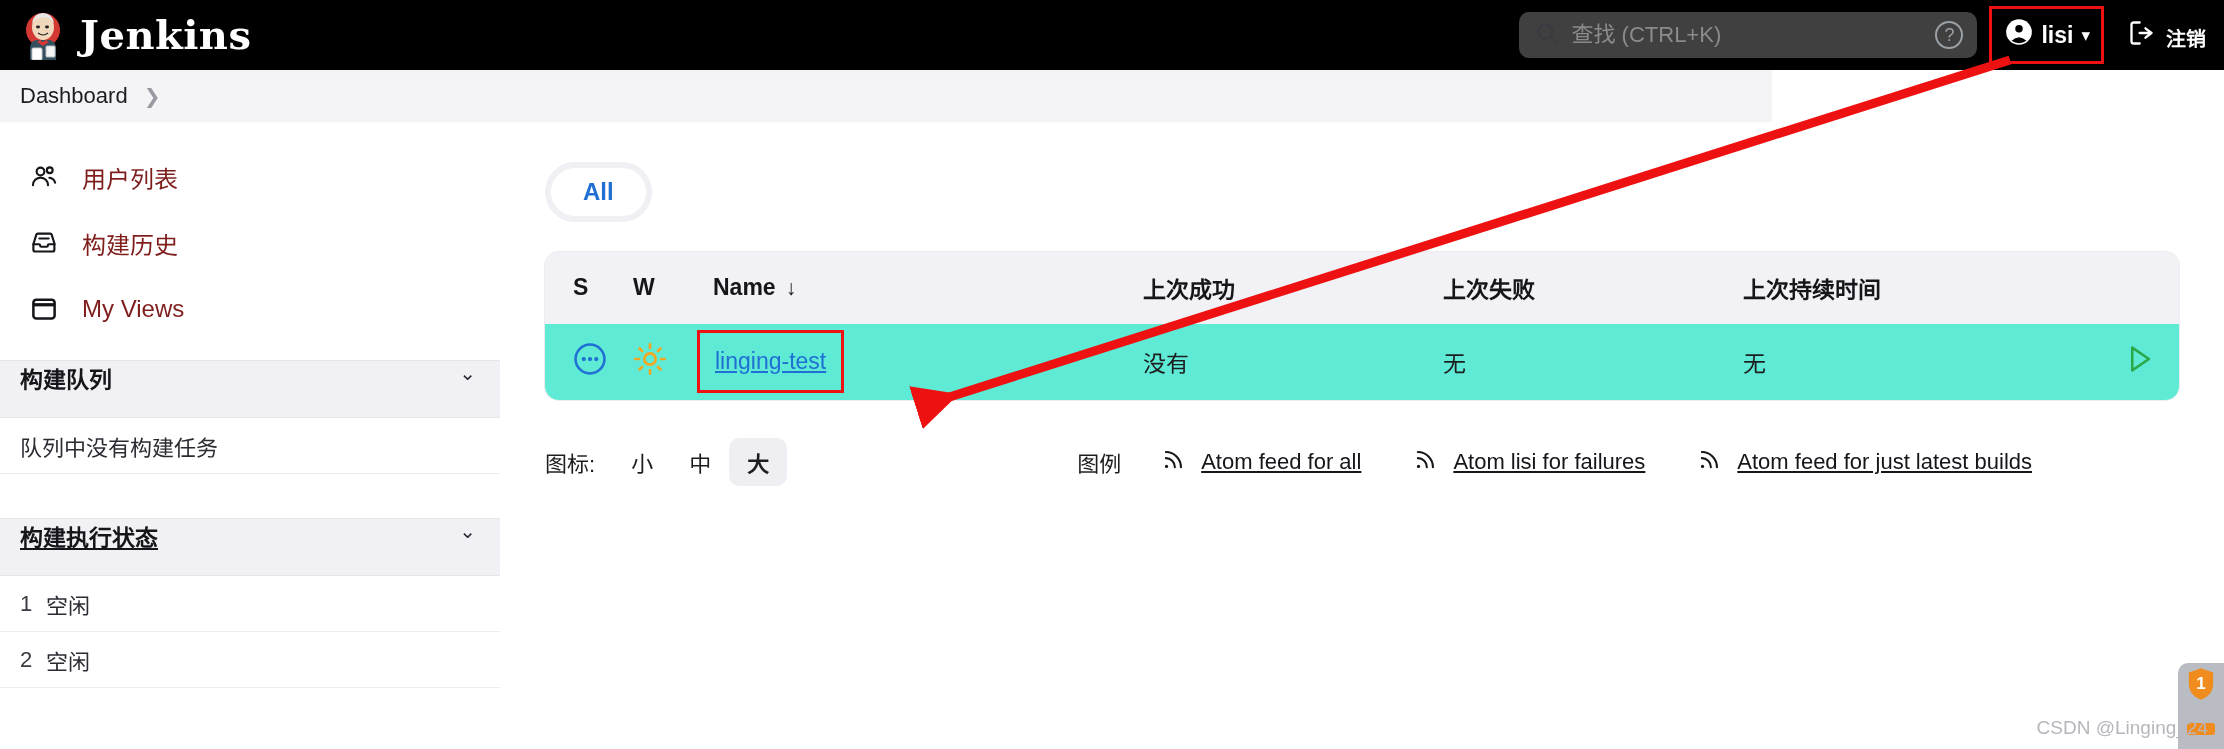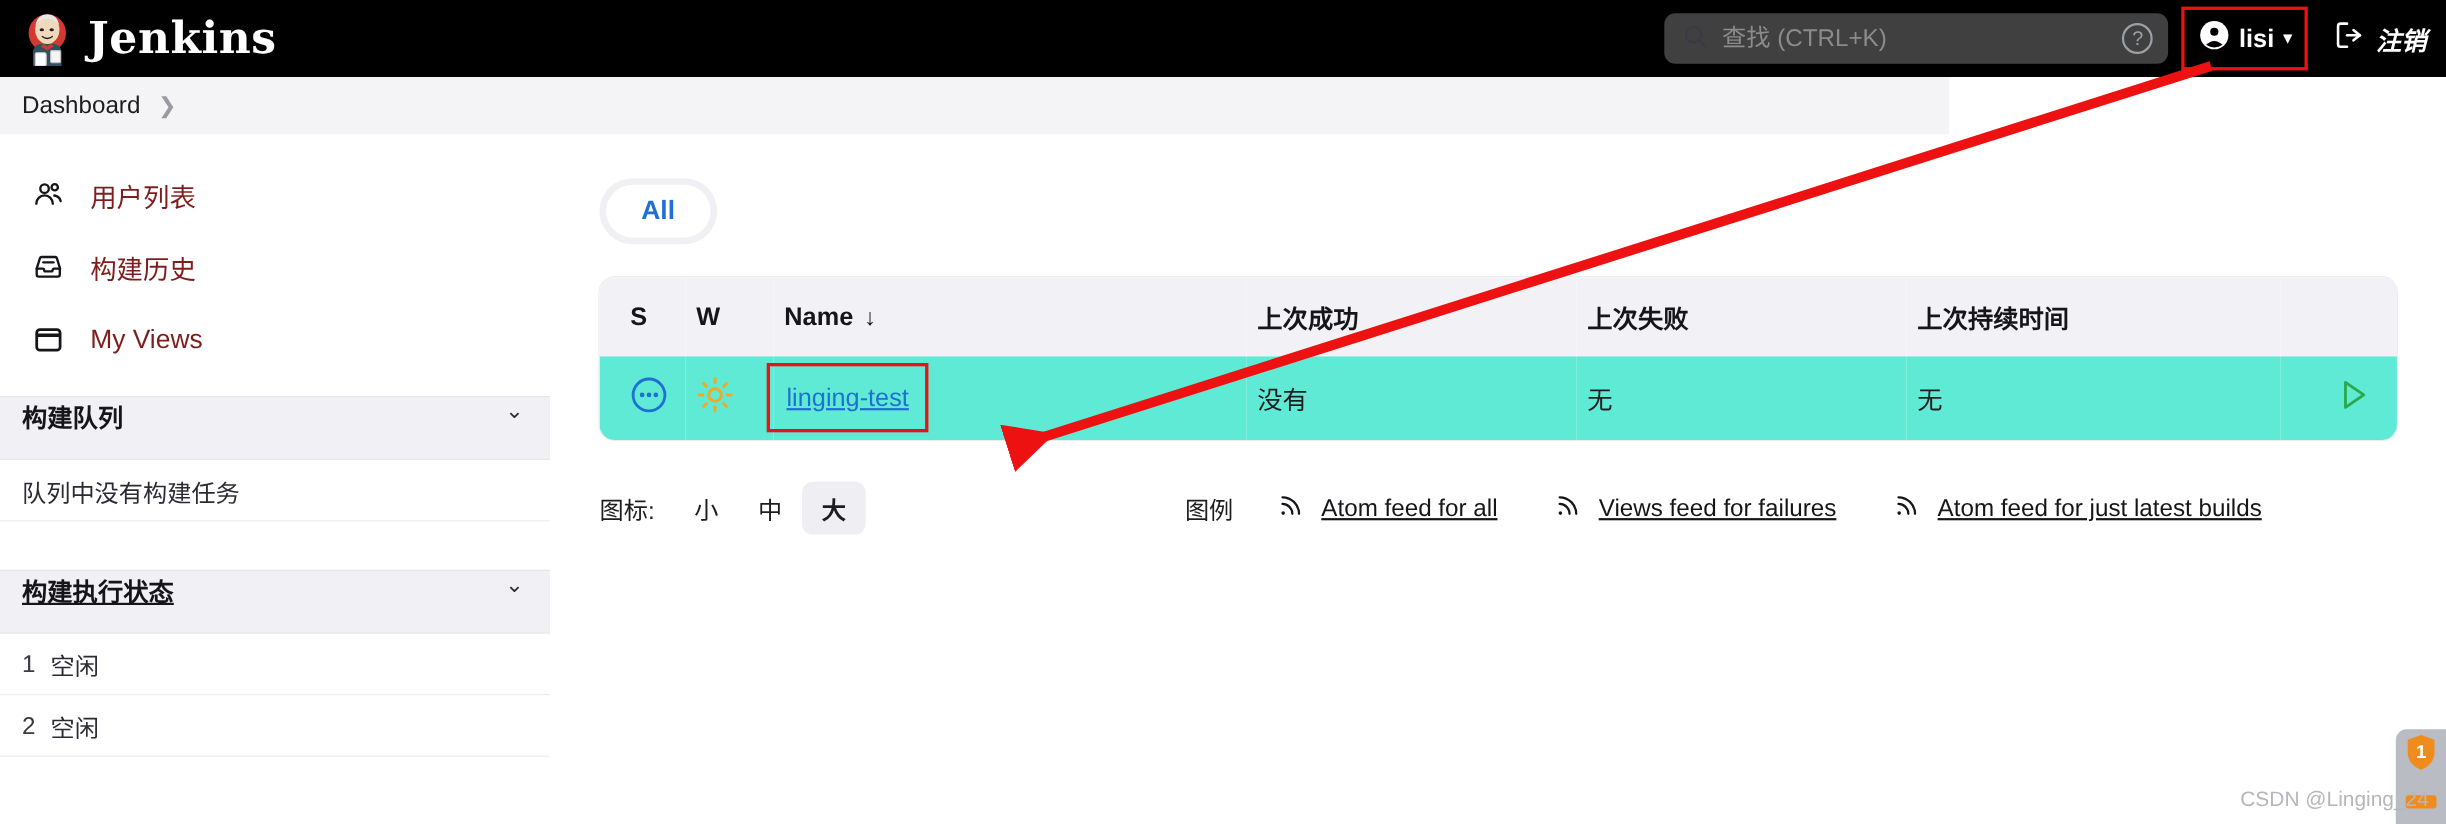--- a/index.html
+++ b/index.html
@@ -42,21 +42,21 @@
     font-size: 23px; font-weight: 700; padding: 4px 8px; margin-left: 20px;
     position: relative;
   }
   .user-chip .anno-box {
     position: absolute; left: -8px; top: -8px; right: -6px; bottom: -8px;
     border: 3px solid #ee1111; pointer-events: none;
   }
   .chev { font-size: 17px; font-weight: 400; }
   .logout-btn {
     display: flex; align-items: flex-end; gap: 10px; color: #ffffff;
-    font-size: 23px; font-weight: 700; margin-left: 30px; font-style: italic;
+    font-size: 20px; font-weight: 700; margin-left: 30px;
   }
 
   
   .breadcrumb-bar {
     position: absolute; top: 70px; left: 0; width: 1772px; height: 52px;
     background: #f4f4f6; display: flex; align-items: center; padding-left: 20px; gap: 16px;
   }
   .crumb { font-size: 22px; color: #1d1d1f; }
   .crumb-sep { color: #9a9aa2; font-size: 20px; }
 
@@ -377,21 +377,21 @@
       </a>
 
       <a class="feed-link" href="#">
         <span>
           <svg width="26" height="26" viewBox="0 0 24 24" fill="none" stroke="#15151a" stroke-width="1.9" stroke-linecap="round">
             <path d="M4.5 11.2 a8.3 8.3 0 0 1 8.3 8.3"></path>
             <path d="M4.5 5.6 a13.9 13.9 0 0 1 13.9 13.9"></path>
             <circle cx="5.1" cy="18.9" r="1.5" fill="#15151a" stroke="none"></circle>
           </svg>
         </span>
-        <span>Views feed for failures</span>
+        <span>Atom lisi for failures</span>
       </a>
 
       <a class="feed-link" href="#">
         <span>
           <svg width="26" height="26" viewBox="0 0 24 24" fill="none" stroke="#15151a" stroke-width="1.9" stroke-linecap="round">
             <path d="M4.5 11.2 a8.3 8.3 0 0 1 8.3 8.3"></path>
             <path d="M4.5 5.6 a13.9 13.9 0 0 1 13.9 13.9"></path>
             <circle cx="5.1" cy="18.9" r="1.5" fill="#15151a" stroke="none"></circle>
           </svg>
         </span>

